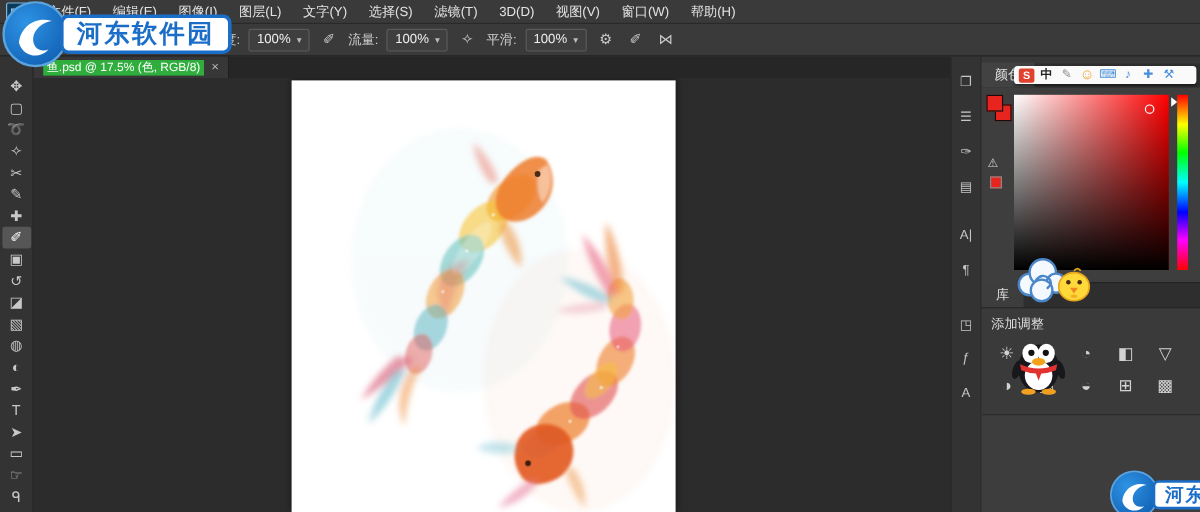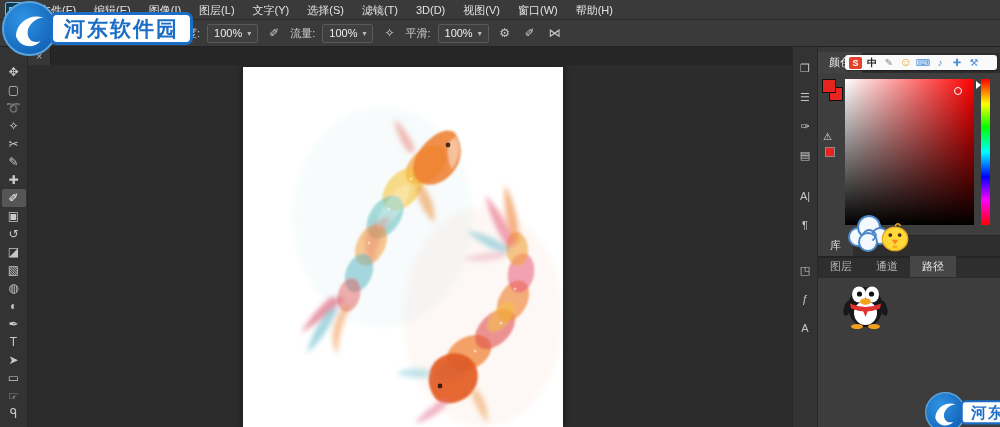--- a/index.html
+++ b/index.html
@@ -145,20 +145,21 @@
       <span>100%</span>
       <span class="caret">▾</span>
     </div>
     <span class="opt-icon">⚙</span>
     <span class="opt-icon">✐</span>
     <span class="opt-icon">⋈</span>
   </div>
 
   <div class="tabbar">
     <div class="doc-tab">
+      <span class="tab-title">鱼.psd @ 17.5% (色, RGB/8)</span>
       <span class="tab-close">×</span>
     </div>
   </div>
 
   <div class="tools">
 
   <div class="tool">✥</div>
       <div class="tool">▢</div>
       <div class="tool">➰</div>
       <div class="tool">✧</div>
@@ -275,26 +276,40 @@
         </div>
         <div class="hue-bar"></div>
         <div class="hue-marker"></div>
       </div>
     </section>
 
     <div class="lib-row">
       <span class="lib-tab">库</span>
     </div>
 
-
-    <div class="dock-tabs">
-      <span class="dock-tab">图层</span>
-      <span class="dock-tab">通道</span>
-      <span class="dock-tab active">路径</span>
-    </div>
+    <section class="adjust-panel">
+      <div class="adjust-title">添加调整</div>
+      <div class="adjust-row">
+
+      <span class="adj-icon">☀</span>
+          <span class="adj-icon">▦</span>
+          <span class="adj-icon">◔</span>
+          <span class="adj-icon">◧</span>
+          <span class="adj-icon">▽</span>
+        </div>
+      <div class="adjust-row">
+
+      <span class="adj-icon">◑</span>
+          <span class="adj-icon">▧</span>
+          <span class="adj-icon">◒</span>
+          <span class="adj-icon">⊞</span>
+          <span class="adj-icon">▩</span>
+        </div>
+    </section>
+
     <div class="paths-content"></div>
   </div>
 
   <div class="ime-bar">
 
   <span class="ime-icon">S</span>
       <span class="ime-icon">中</span>
       <span class="ime-icon">✎</span>
       <span class="ime-icon">☺</span>
       <span class="ime-icon">⌨</span>

